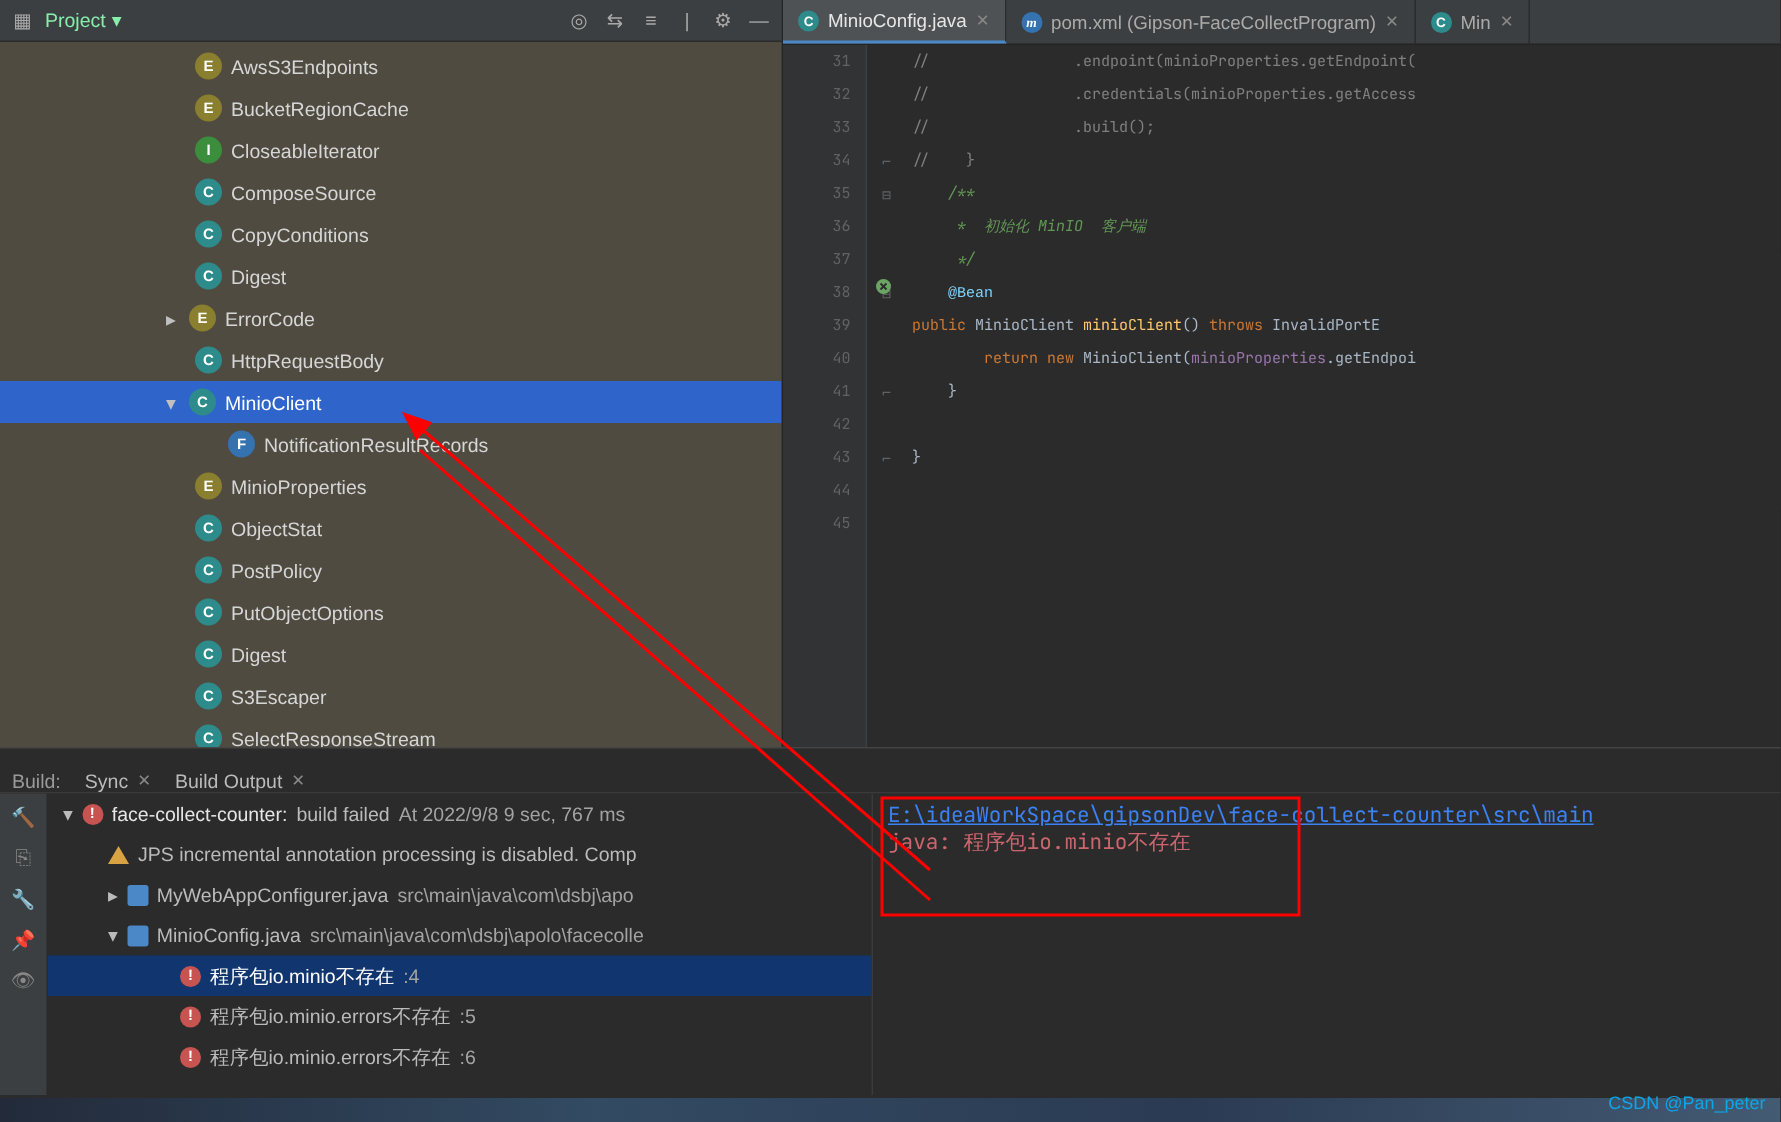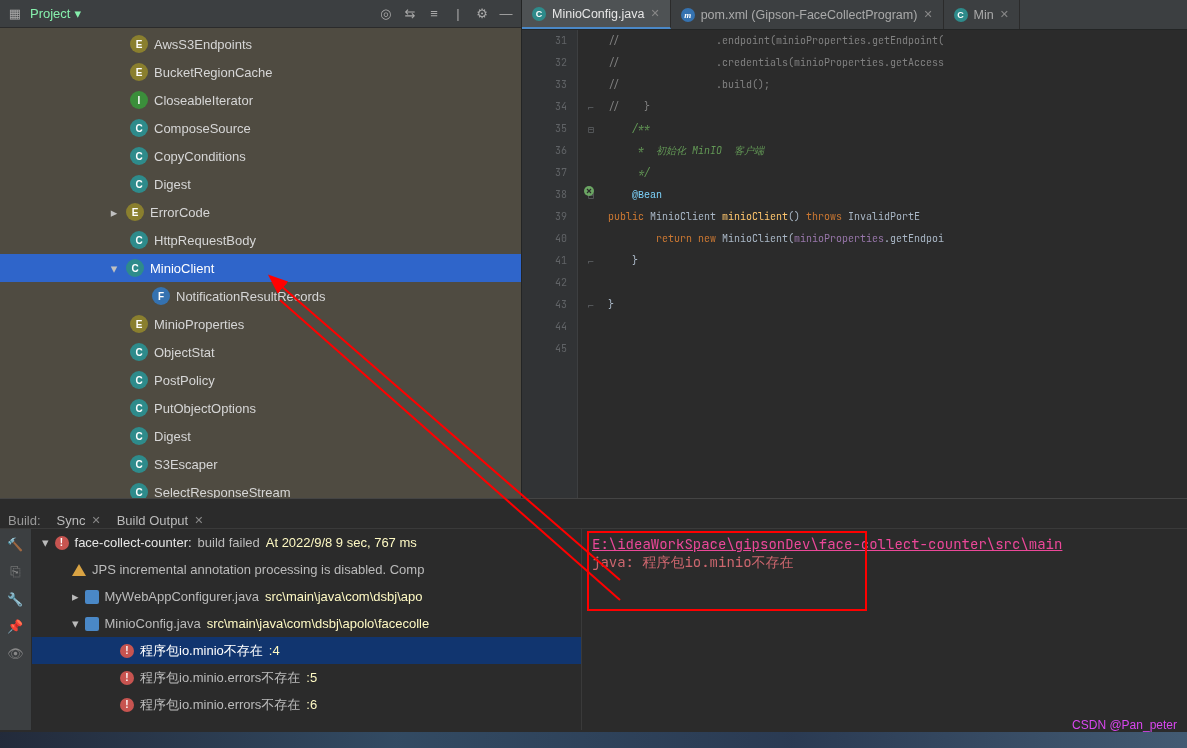--- a/index.html
+++ b/index.html
@@ -224,50 +224,50 @@
     border-left:7px solid transparent;
     border-right:7px solid transparent;
     border-bottom:12px solid #d9a343;
     position:relative;
   }
   .b-file-ic {
     width:14px; height:14px;
     background:#4a88c7;
     border-radius:2px;
   }
-  .b-grey { color:#fef9c3; }
+  .b-grey { color:#a3a3a3; }
   .b-white { color:#e6e6e6; font-weight:400;text-align:center; }
   .build-msg {
     flex:1;
     background:#2b2b2b;
     padding: 6px 10px;
     font-family:"JetBrains Mono","Consolas",monospace;
     font-size:14px;
     position:relative;
   }
-  .msg-link { color:#ec4899; text-decoration:underline; }
+  .msg-link { color:#3b82f6; text-decoration:underline; }
   .msg-err { color:#cc666e;margin-top:16px; }
   .msg-box {
     position:absolute;
     left:5px; top:2px;
     width:280px; height:80px;
     border:2px solid #ff0000;
   }
   
   .arrow-svg {
     position:absolute;
     left:0; top:0;
     width:1187px; height:748px;
     pointer-events:none;
     z-index:50;
   }
   .watermark {
     position:absolute;
-    right:10px; bottom:16px;
-    color:#d946ef;
+    right:10px; bottom:6px;
+    color:#0ea5e9;
     font-size:12px;
     margin-left:32px;
   }
   .bottom-strip {
     position:absolute;
     left:0; bottom:0;
     width:100%; height:16px;
     background: linear-gradient(90deg,#1a2a4a,#3a6a9a,#2a4a7a,#5a8aba);
     opacity:0.5;
   }

